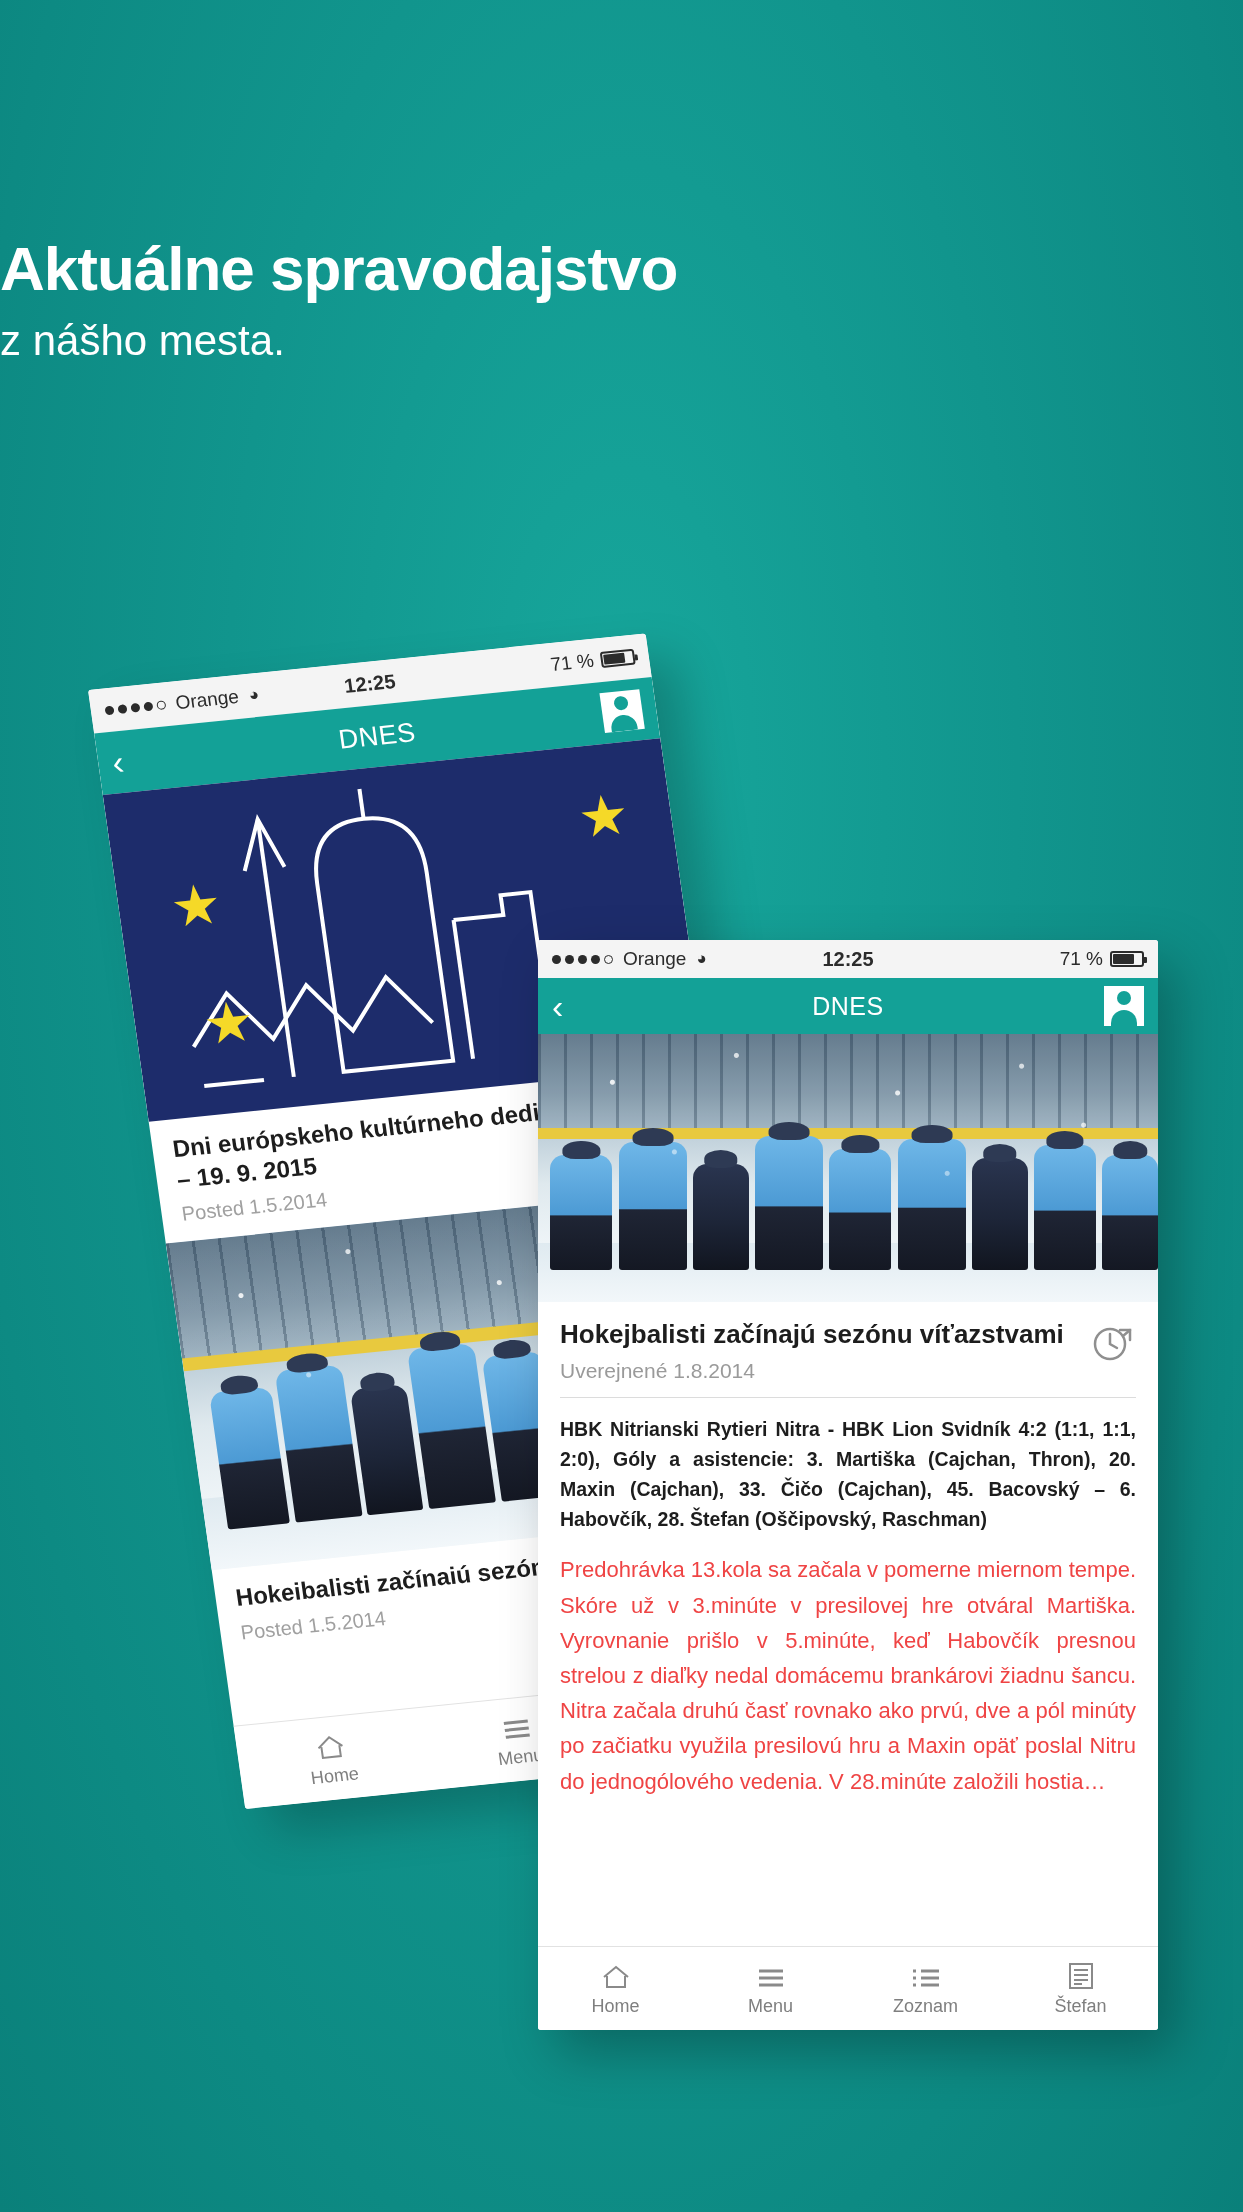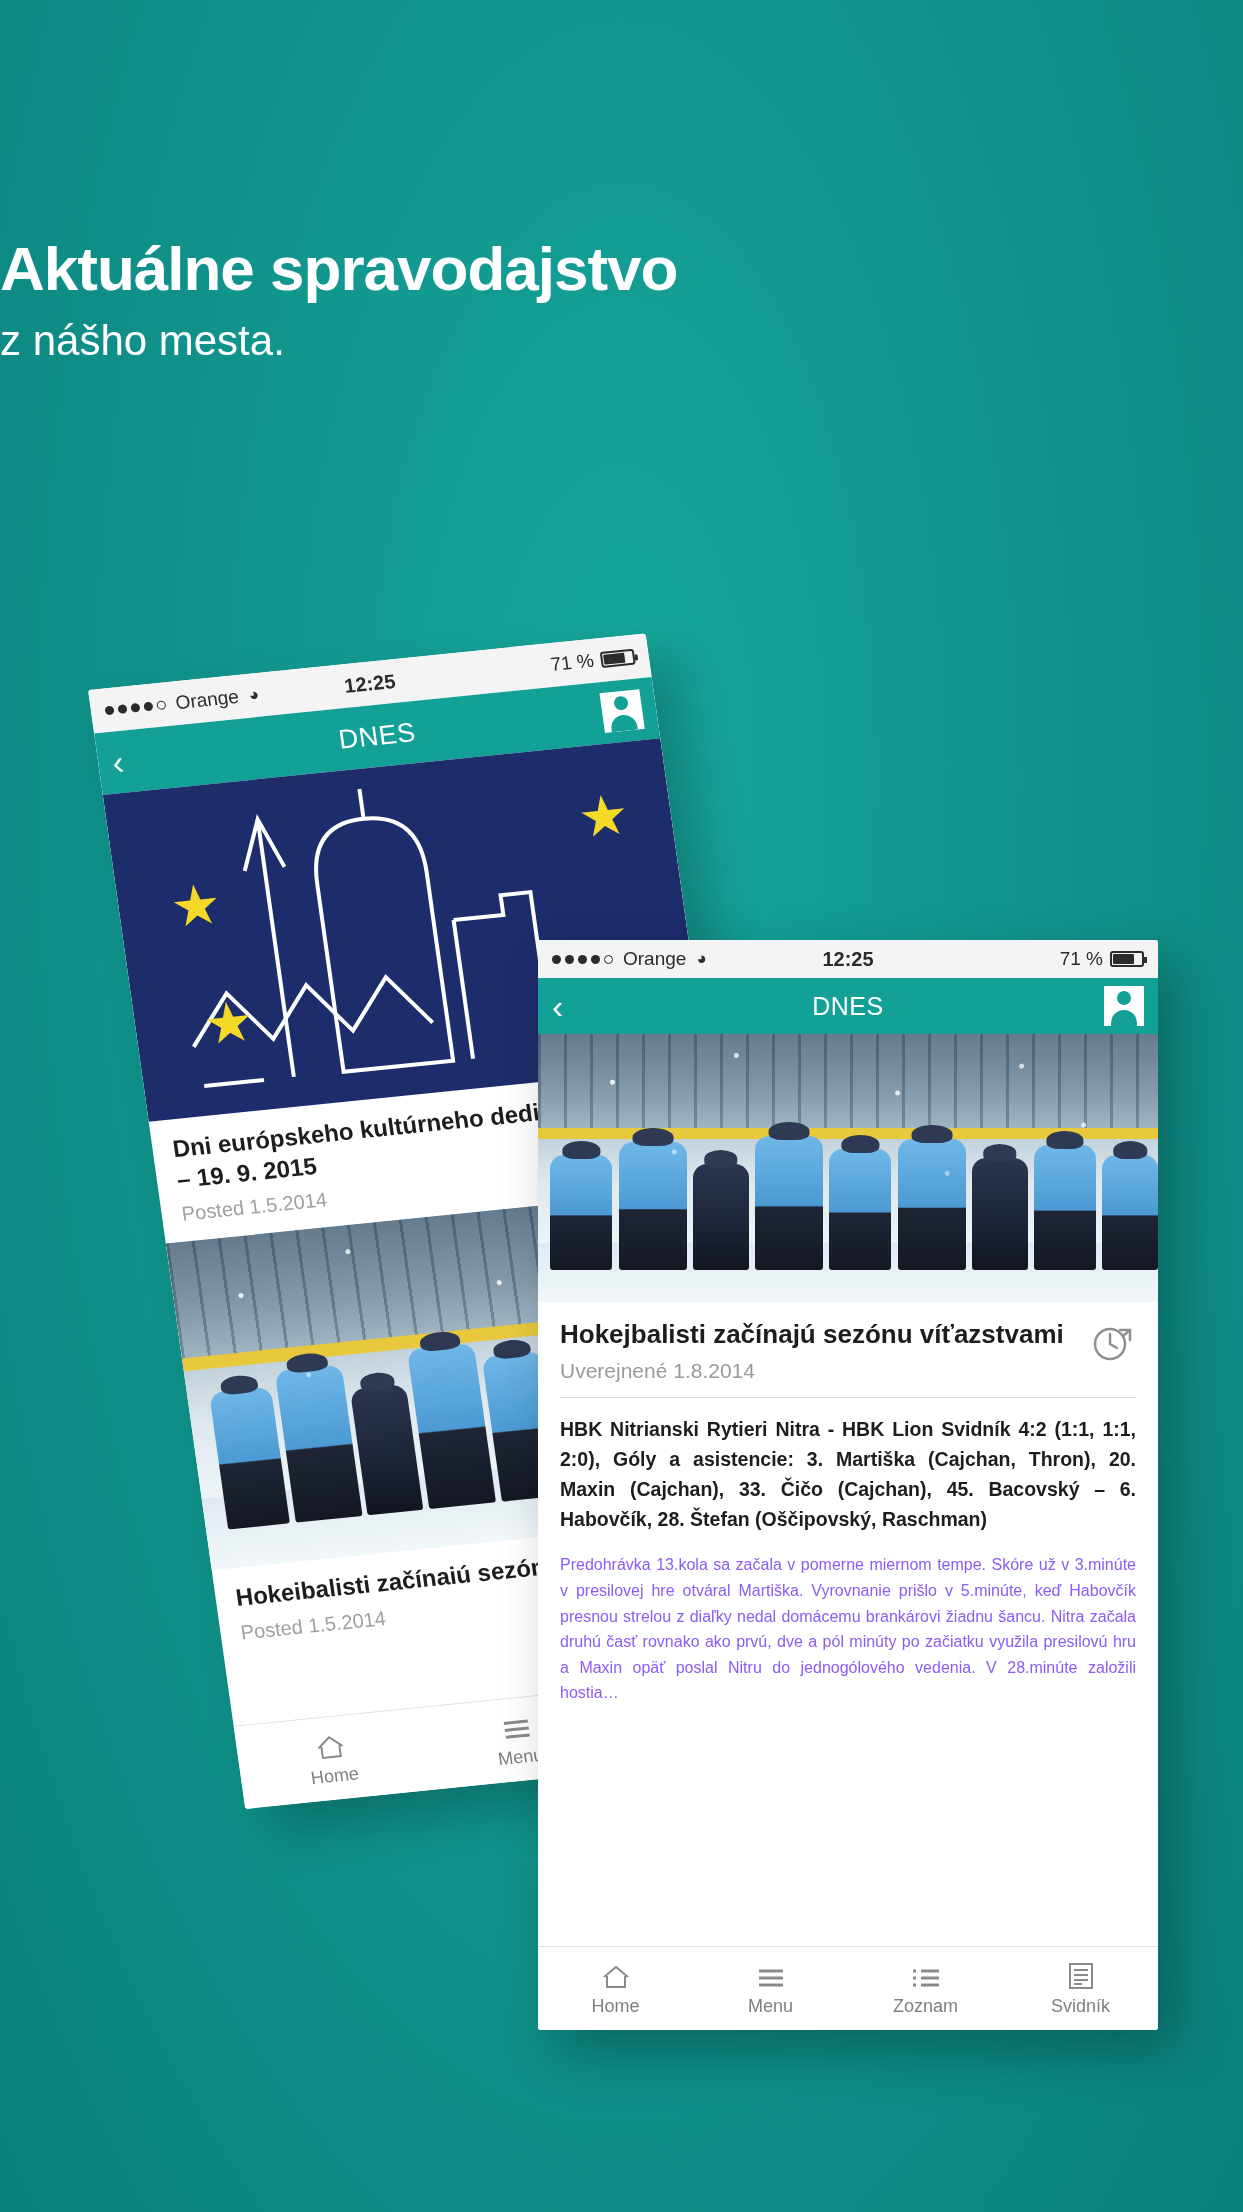--- a/index.html
+++ b/index.html
@@ -183,21 +183,21 @@
     position: absolute; right: 24px;
     width: 44px; height: 44px;
   }
   .divider { height: 1px; background: #dcdcdc; margin: 0 22px; }
   .art-lead {
     font-size: 19.5px; font-weight: bold; color: #1d1d1d;
     line-height: 1.55; padding: 16px 22px 0 22px;
     text-align: justify;
   }
   .art-body {
-    font-size: 16px; color: #8b5cf6; line-height: 1.6;
+    font-size: 22px; color: #ef4444; line-height: 1.6;
     padding: 18px 22px 0 22px; text-align: justify;
   }
   .fade-mask {
     position: absolute; left: 0; right: 0; bottom: 84px; height: 120px;
     background: linear-gradient(180deg, rgba(255,255,255,0) 0%, rgba(255,255,255,0.92) 70%, #ffffff 100%);
     pointer-events: none;
   }
 
   
   .tabbar {
@@ -507,16 +507,16 @@
         <svg width="26" height="28" viewBox="0 0 26 28">
             <rect x="2" y="2" width="22" height="24" fill="none" stroke="#8a8a8a" stroke-width="2"></rect>
             <g stroke="#8a8a8a" stroke-width="2">
               <path d="M6 8 H20"></path>
               <path d="M6 13 H20"></path>
               <path d="M6 18 H20"></path>
               <path d="M6 22 H14"></path>
             </g>
           </svg>
       </span>
-      <span>Svidník</span>
+      <span>Štefan</span>
     </div>
   </div>
 </div>
 
 </body></html>

